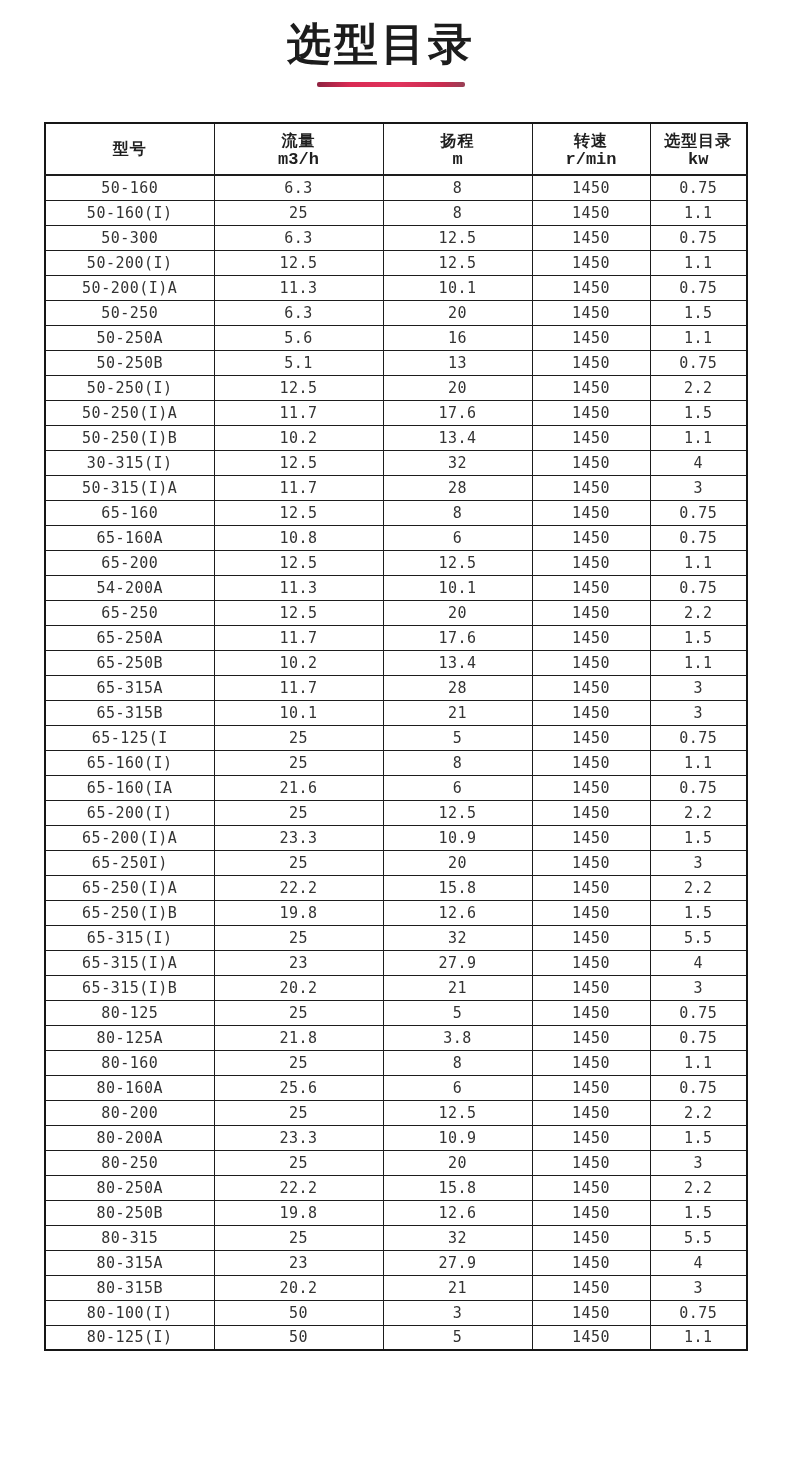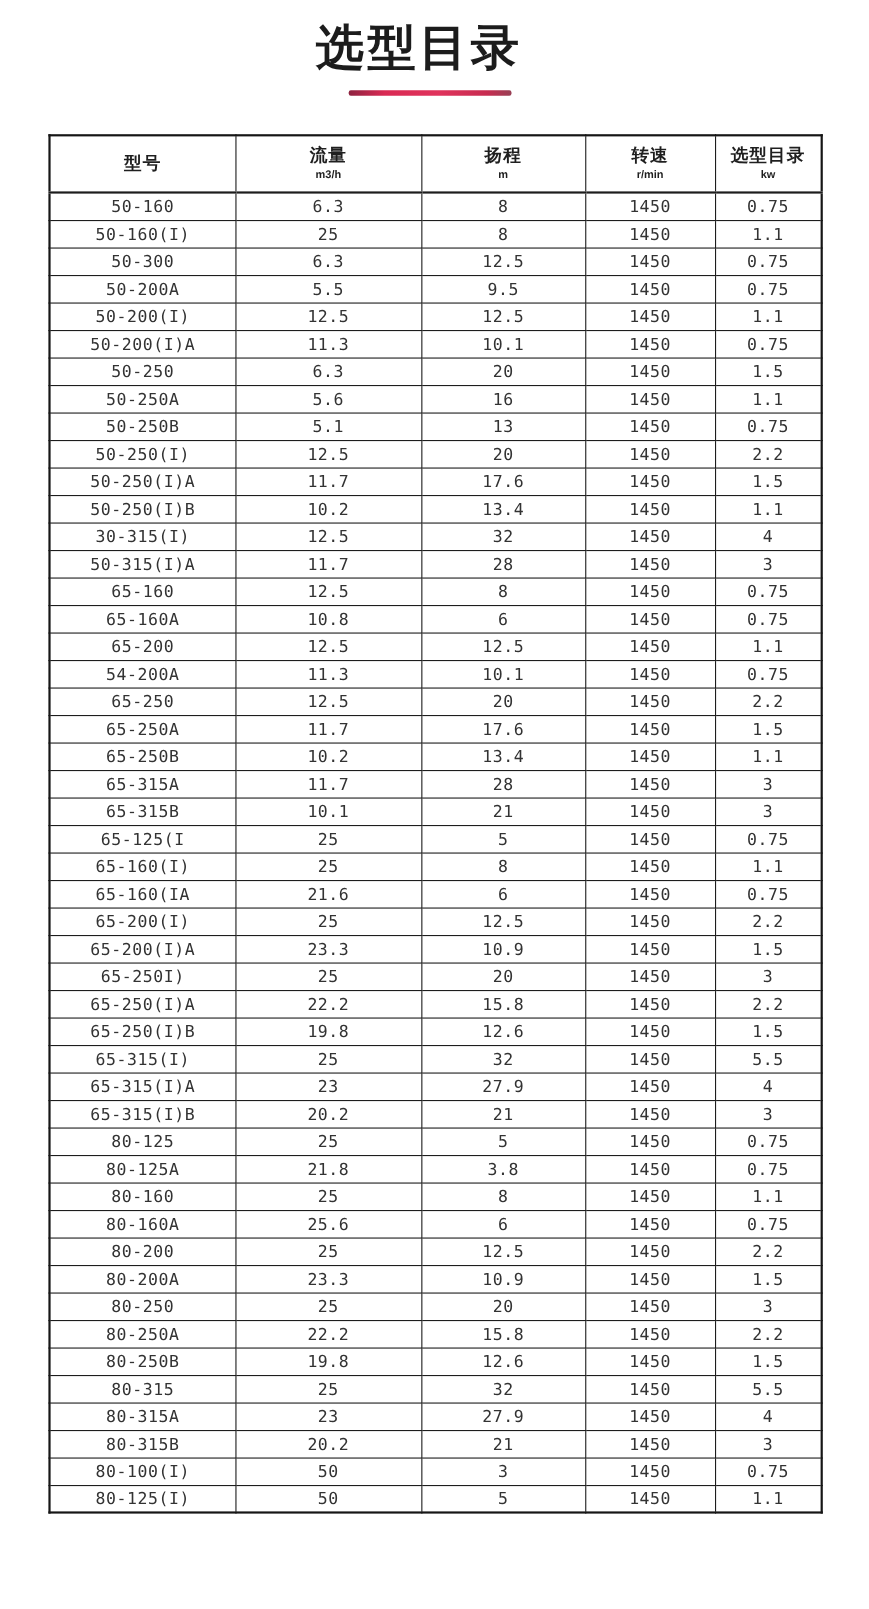--- a/index.html
+++ b/index.html
@@ -54,22 +54,22 @@
   }
   .h-label {
     font-family: "DejaVu Sans", "Liberation Sans", sans-serif;
     font-size: 16px;
     font-weight: 700;
     line-height: 20px;
     letter-spacing: 1px;
     text-align: center;
   }
   .h-unit {
-    font-family: Liberation Sans, sans-serif;
-    font-size: 10px;
+    font-family: Liberation Mono, monospace;
+    font-size: 17px;
     font-weight: 700;
     line-height: 17px;
   }
   .catalog tbody td {
     height: 25px;
     font-size: 15px;
     letter-spacing: 0.5px;
     color: #333333;
     font-weight: 500;
   }
@@ -130,27 +130,20 @@
           <td>1.1</td>
         </tr>
         <tr>
           <td>50-300</td>
           <td>6.3</td>
           <td>12.5</td>
           <td>1450</td>
           <td>0.75</td>
         </tr>
         <tr>
-          <td>50-200A</td>
-          <td>5.5</td>
-          <td>9.5</td>
-          <td>1450</td>
-          <td>0.75</td>
-        </tr>
-        <tr>
           <td>50-200(I)</td>
           <td>12.5</td>
           <td>12.5</td>
           <td>1450</td>
           <td>1.1</td>
         </tr>
         <tr>
           <td>50-200(I)A</td>
           <td>11.3</td>
           <td>10.1</td>

